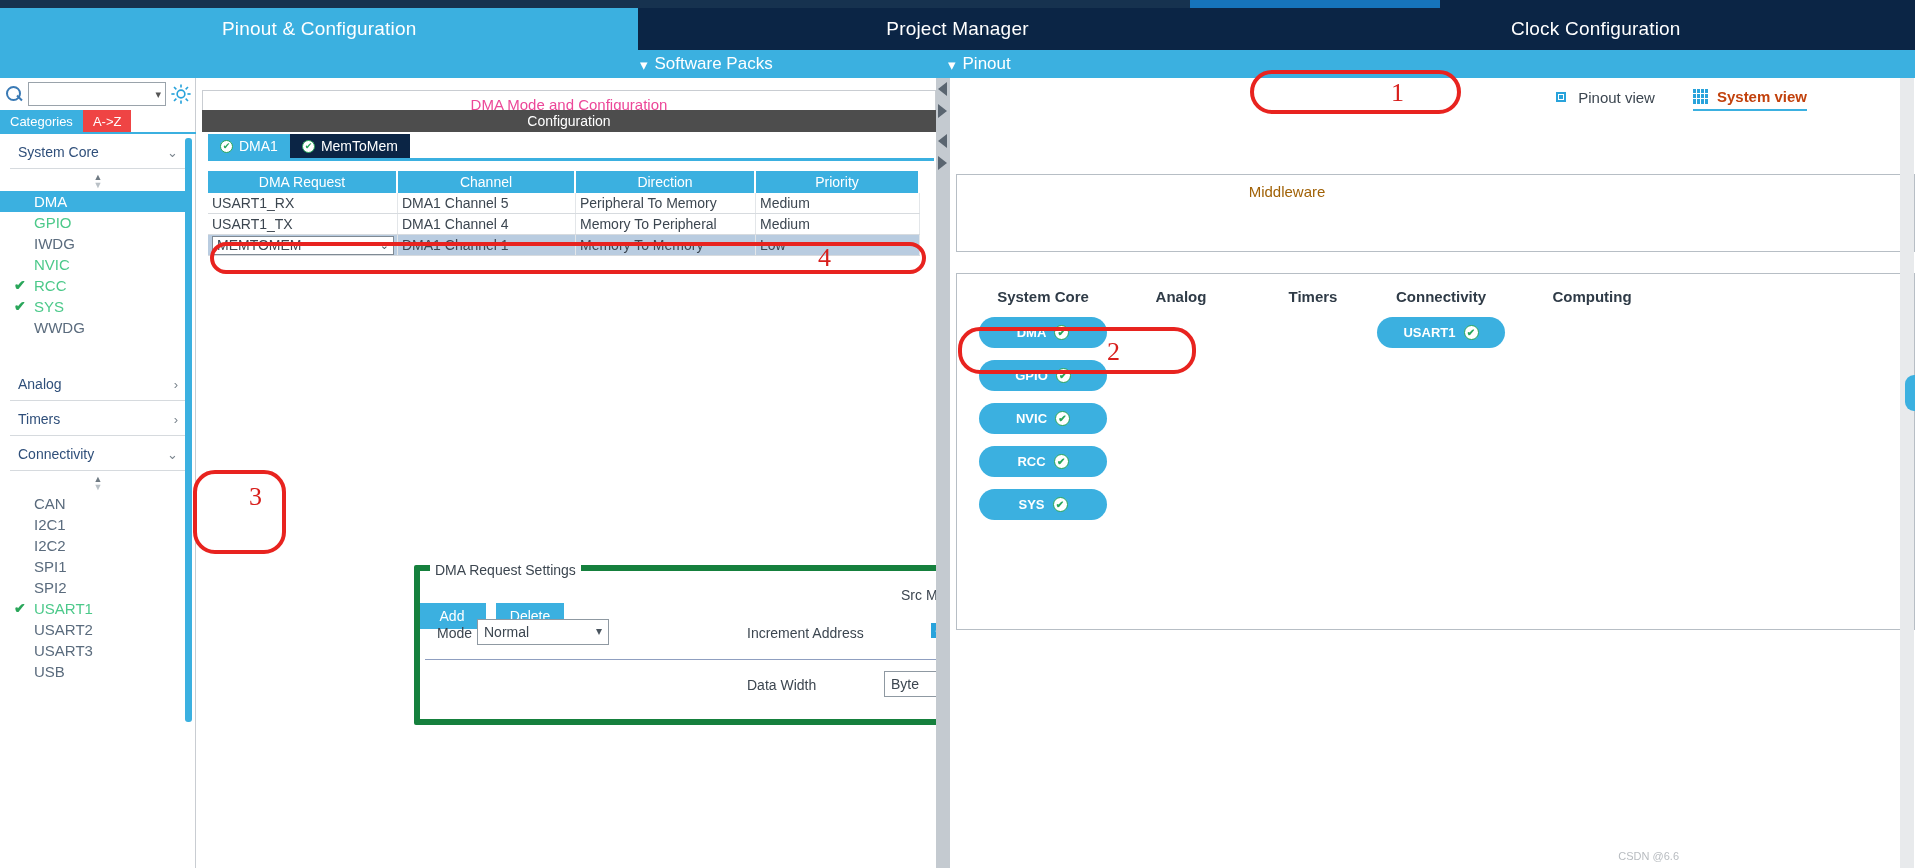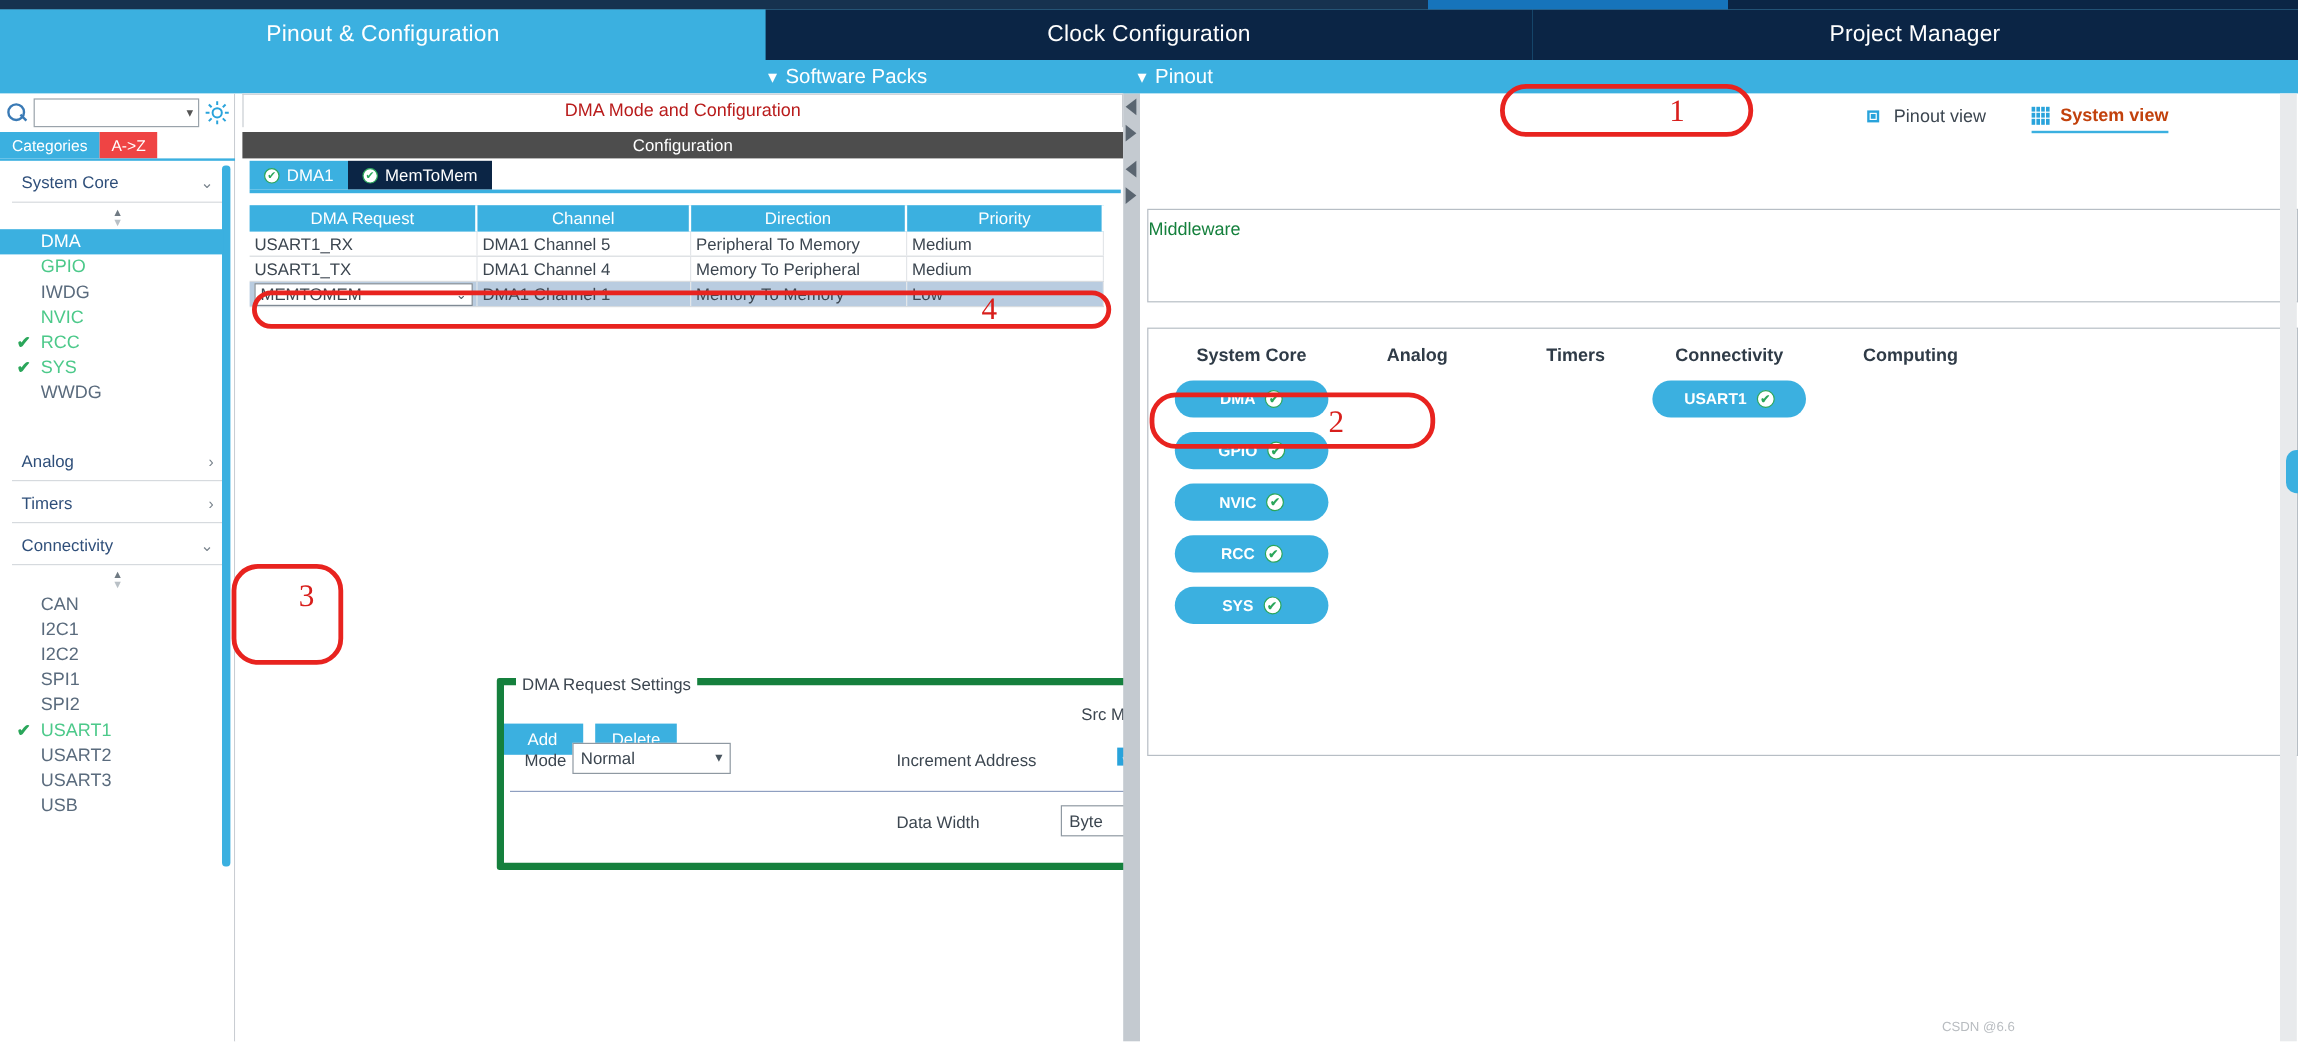--- a/index.html
+++ b/index.html
@@ -112,24 +112,24 @@
   }
   .leaf.green { color:#4cc98a; }
   .leaf.sel { background:#3bb0e0; color:#ffffff; margin-right:10px; }
   .leaf .tick {
     position:absolute; left:14px; top:1px; color:#2aa65a; font-size:14px; font-weight:bold;
   }
 
   
   .center { position:absolute; left:196px; top:78px; width:740px; height:790px; background:#ffffff; }
   .mode-hdr {
-    position:absolute; left:6px; top:0; width:734px; height:28px;
+    position:absolute; left:6px; top:12px; width:734px; height:28px;
     background:#ffffff; border:1px solid #c9cdd2; border-bottom:0;
     display:flex; align-items:center; justify-content:center;
-    font-size:15px; color:#b91c1c;
+    font-size:15px; color:#ec4899;
   }
   .cfg-hdr {
     position:absolute; left:6px; top:32px; width:734px; height:22px;
     background:#4d4d4d; color:#ffffff; font-size:14px;
     display:flex; align-items:center; justify-content:center;
   }
   .inner-tabs {
     position:absolute; left:12px; top:56px; width:726px; height:24px; display:flex;
   }
   .itab {
@@ -238,22 +238,22 @@
   .chip-ic .body { position:absolute; left:3px; top:3px; width:10px; height:10px; border:2px solid #29a3db; }
   .chip-ic .core { position:absolute; left:6px; top:6px; width:4px; height:4px; background:#29a3db; }
   .grid-ic { width:15px; height:15px; flex:0 0 15px; display:grid; grid-template-columns:repeat(4,1fr); gap:1px; }
   .grid-ic i { background:#29a3db; display:block; }
 
   .mw-box {
     position:absolute; left:6px; top:96px; width:959px; height:78px;
     border:1px solid #b7bec5; background:#ffffff;
   }
   .mw-title {
-    position:absolute; left:0; top:8px; width:660px; text-align:left;
-    font-size:15px; color:#15803d;
+    position:absolute; left:0; top:8px; width:660px; text-align:center;
+    font-size:15px; color:#a16207;
   }
   .periph-box {
     position:absolute; left:6px; top:195px; width:959px; height:357px;
     border:1px solid #b7bec5; background:#ffffff;
   }
   .cat-cols { position:absolute; left:0; top:0; width:959px; height:357px; }
   .cat-col { position:absolute; top:14px; }
   .cat-col .cat-title {
     font-size:15px; font-weight:bold; color:#2f3b47; text-align:center; white-space:nowrap;
   }
@@ -293,22 +293,22 @@
 <div id="app">
 
   <div class="chrome-strip">
     <div class="seg-a"></div>
     <div class="seg-b"></div>
     <div class="seg-c"></div>
   </div>
 
   <div class="tabbar" id="main-tabs">
       <div class="tab light">Pinout &amp; Configuration</div>
+      <div class="tab dark">Project Manager</div>
       <div class="tab dark">Clock Configuration</div>
-      <div class="tab dark">Project Manager</div>
     </div>
 
   <div class="subbar">
     <div class="submenu sm-softpacks">
       <span class="caret">▾</span>
       <span>Software Packs</span>
     </div>
     <div class="submenu sm-pinout">
       <span class="caret">▾</span>
       <span>Pinout</span>

